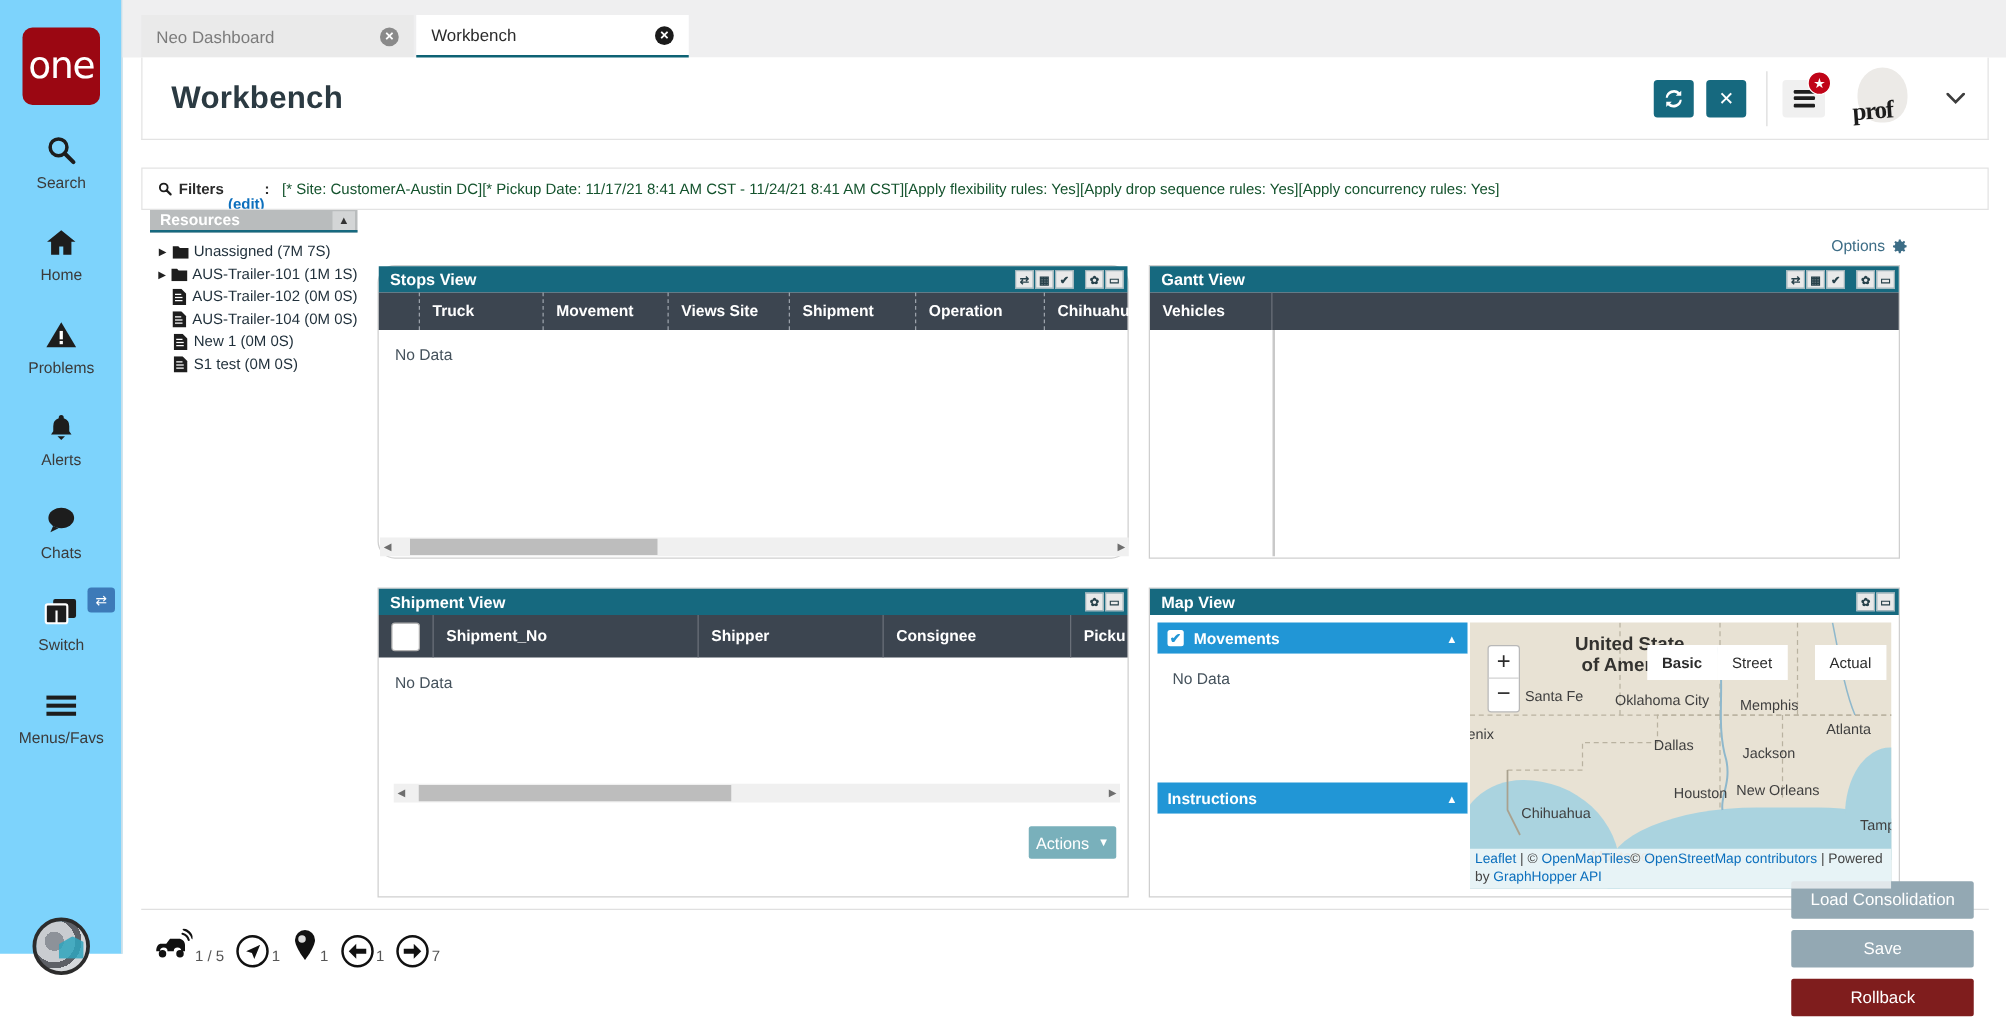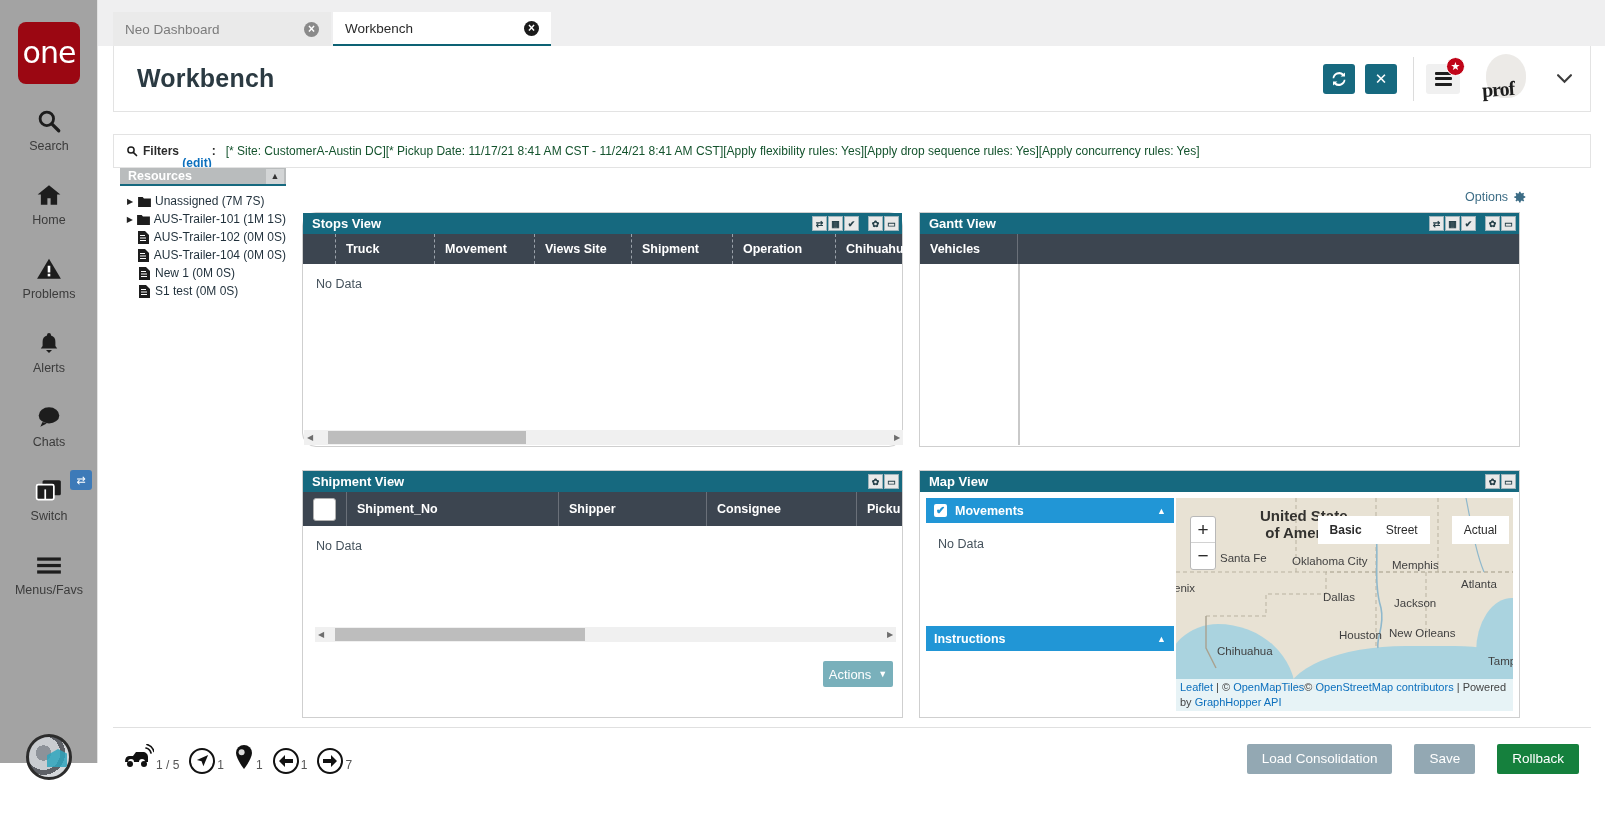--- a/index.html
+++ b/index.html
@@ -8,21 +8,21 @@
     width: 1605px; height: 816px;
     overflow: hidden;
     font-family: "Liberation Sans", sans-serif;
     background: #ffffff;
   }
   #app { position: relative; width: 1605px; height: 816px; background:#ffffff; }
 
   
   #rail {
     position: absolute; left:0; top:0; width:98px; height:763px;
-    background:#a3a3a3; border-right:1px solid #e2e2e2;
+    background:#7dd3fc; border-right:1px solid #e2e2e2;
   }
   #logo {
     position:absolute; left:18px; top:22px; width:62px; height:62px;
     background:#9b0712; border-radius:8px;
     display:flex; align-items:center; justify-content:center;
   }
   #logo .word {
     color:#fff; font-size:30px; font-weight:400; letter-spacing:-1px;
     font-family:"DejaVu Sans", sans-serif; line-height:1;
   }
@@ -269,26 +269,26 @@
     background:#ffffff; border-top:1px solid #e0e0e0;
     display:flex; align-items:center;
   }
   #stat-group { display:flex; align-items:flex-end; padding-left:11px; gap:2px; }
   .stat { display:flex; align-items:flex-end; gap:2px; }
   .stat .cnt { font-size:12px; color:#555; padding-bottom:2px; }
   .round-ic {
     width:26px; height:26px; border-radius:50%; border:2px solid #111;
     display:flex; align-items:center; justify-content:center;
   }
-  #btn-group { margin-left:auto; padding-right:12px; display:flex; gap:22px; }
+  #btn-group { margin-left:auto; padding-right:12px; display:flex; gap:9px;flex-direction:column; }
   .btm-btn {
     height:30px; padding:0 15px; display:flex; align-items:center; justify-content:center;
     font-size:13.5px; color:#ffffff; background:#93a8b3; border-radius:2px; cursor:pointer;
   }
-  .btm-btn.dark { background:#15803d; }
+  .btm-btn.dark { background:#7f1d1d; }
 </style>
 </head>
 <body>
 
 <div id="app">
 
   <div id="rail">
     <div id="logo">
       <span class="word">one</span>
     </div>

